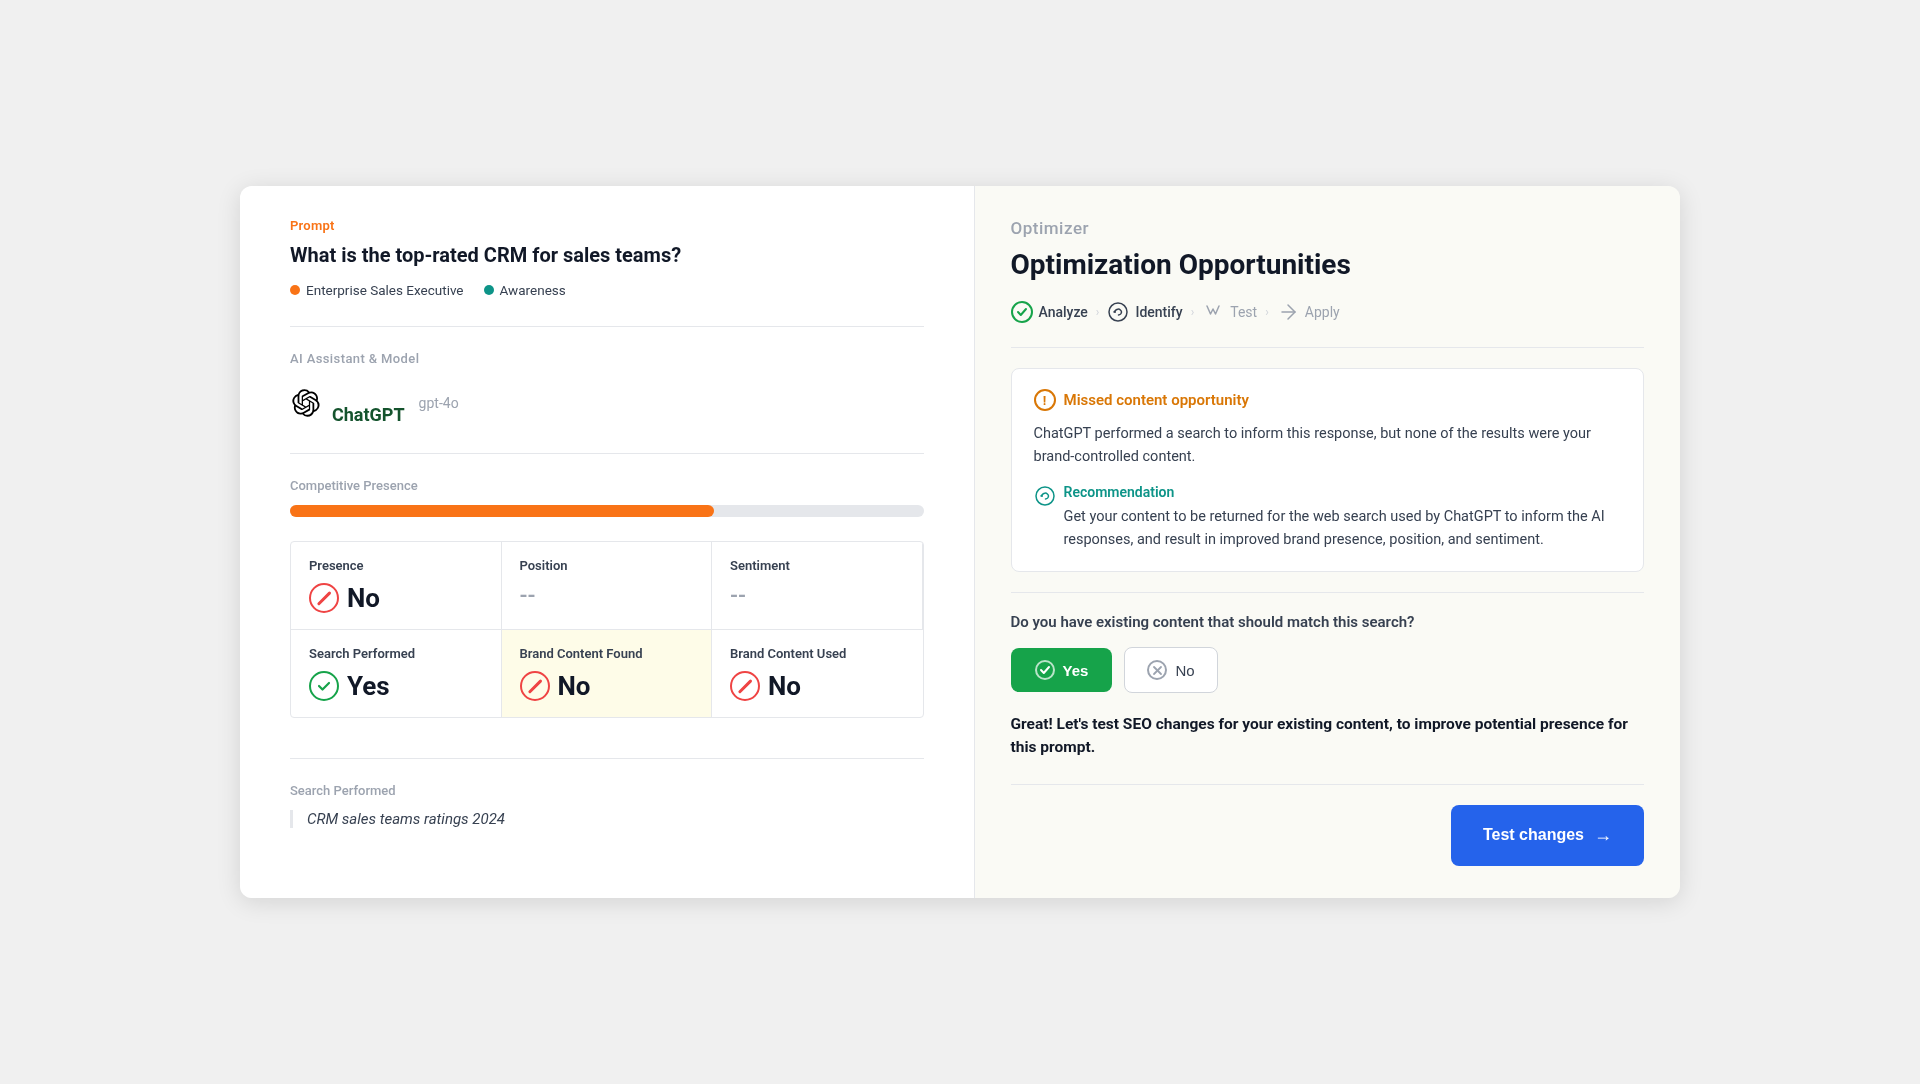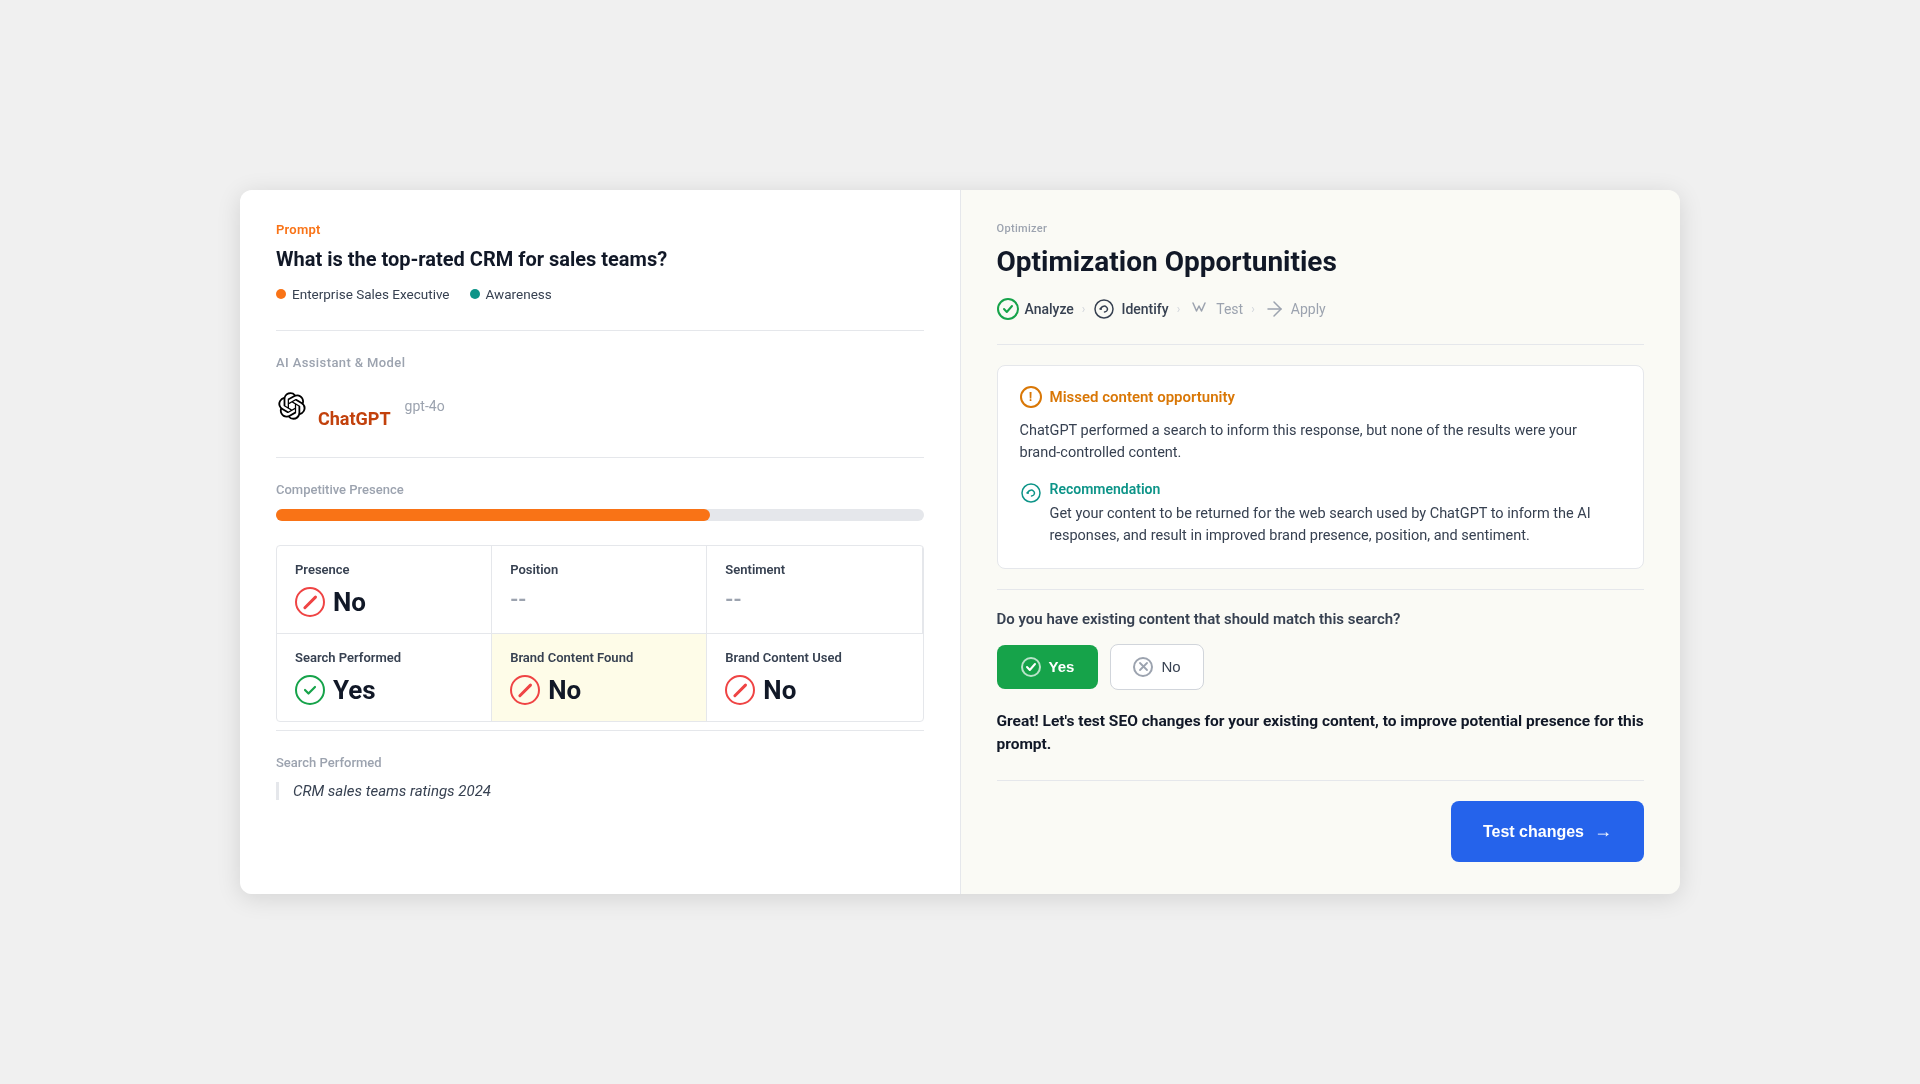--- a/index.html
+++ b/index.html
@@ -17,21 +17,21 @@
       width: 1440px;
       max-width: 100%;
       border-radius: 12px;
       overflow: hidden;
       box-shadow: 0 4px 24px rgba(0,0,0,0.12);
     }
     
     .left-panel {
       flex: 1;
       background: #ffffff;
-      padding: 32px 36px;
+      padding: 32px 50px;
       border-right: 1px solid #e5e7eb;
     }
     .prompt-label {
       font-size: 13px;
       color: #f97316;
       font-weight: 600;
       margin-bottom: 10px;
       letter-spacing: 0.02em;
     }
     .prompt-title {
@@ -87,21 +87,21 @@
       align-items: center;
       justify-content: center;
     }
     .chatgpt-icon svg {
       width: 28px;
       height: 28px;
     }
     .ai-name {
       font-size: 18px;
       font-weight: 700;
-      color: #c2410c;
+      color: #14532d;
       margin-top: 24px;
     }
     .ai-model {
       font-size: 14px;
       color: #9ca3af;
       margin-left: 4px;
     }
     .competitive-section {
       margin-bottom: 24px;
     }
@@ -123,21 +123,21 @@
       height: 12px;
       border-radius: 999px;
       width: 67%;
     }
     .metrics-grid {
       display: grid;
       grid-template-columns: 1fr 1fr 1fr;
       border: 1px solid #e5e7eb;
       border-radius: 4px;
       overflow: hidden;
-      margin-bottom: 8px;
+      margin-bottom: 40px;
     }
     .metric-cell {
       padding: 16px 18px;
       border-right: 1px solid #e5e7eb;
     }
     .metric-cell:last-child {
       border-right: none;
     }
     .metric-cell-highlight {
       background: #fefce8;
@@ -210,21 +210,21 @@
       font-style: italic;
     }
 
     
     .right-panel {
       flex: 1;
       background: #fafaf5;
       padding: 32px 36px;
     }
     .optimizer-label {
-      font-size: 11px;
+      font-size: 17px;
       color: #9ca3af;
       font-weight: 500;
       margin-bottom: 10px;
       letter-spacing: 0.03em;
     }
     .optimizer-title {
       font-size: 28px;
       font-weight: 700;
       color: #111827;
       margin-bottom: 20px;

